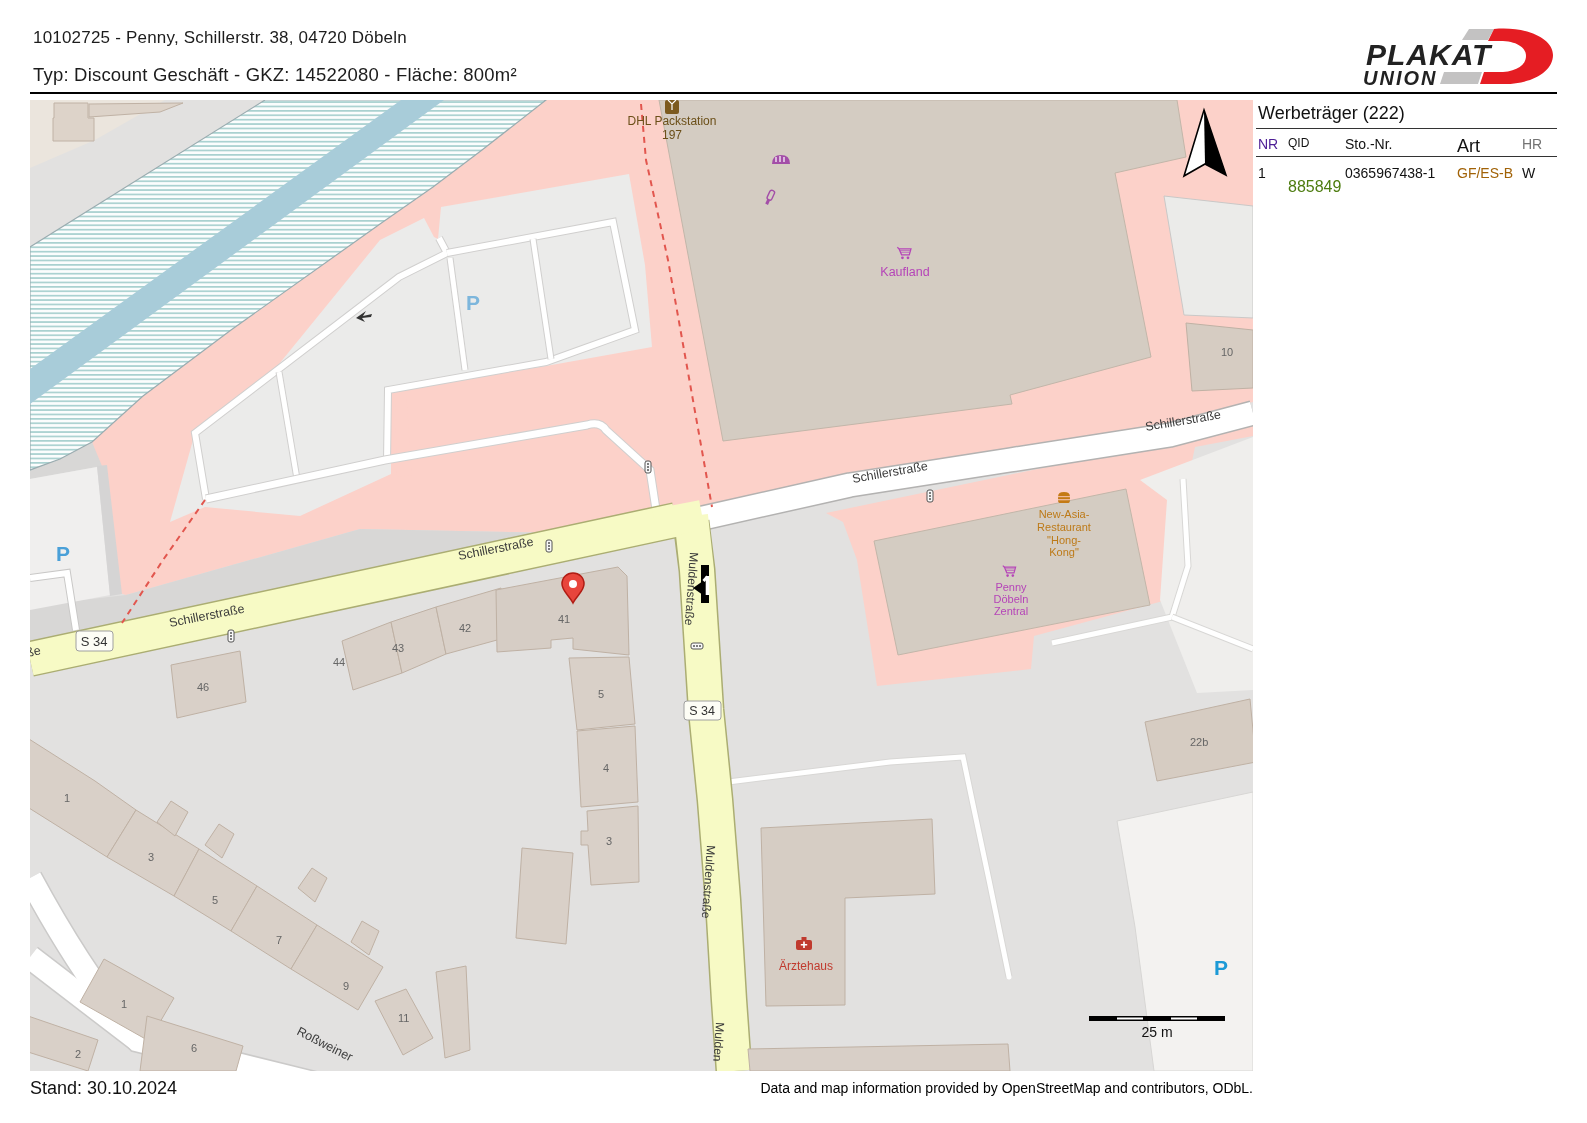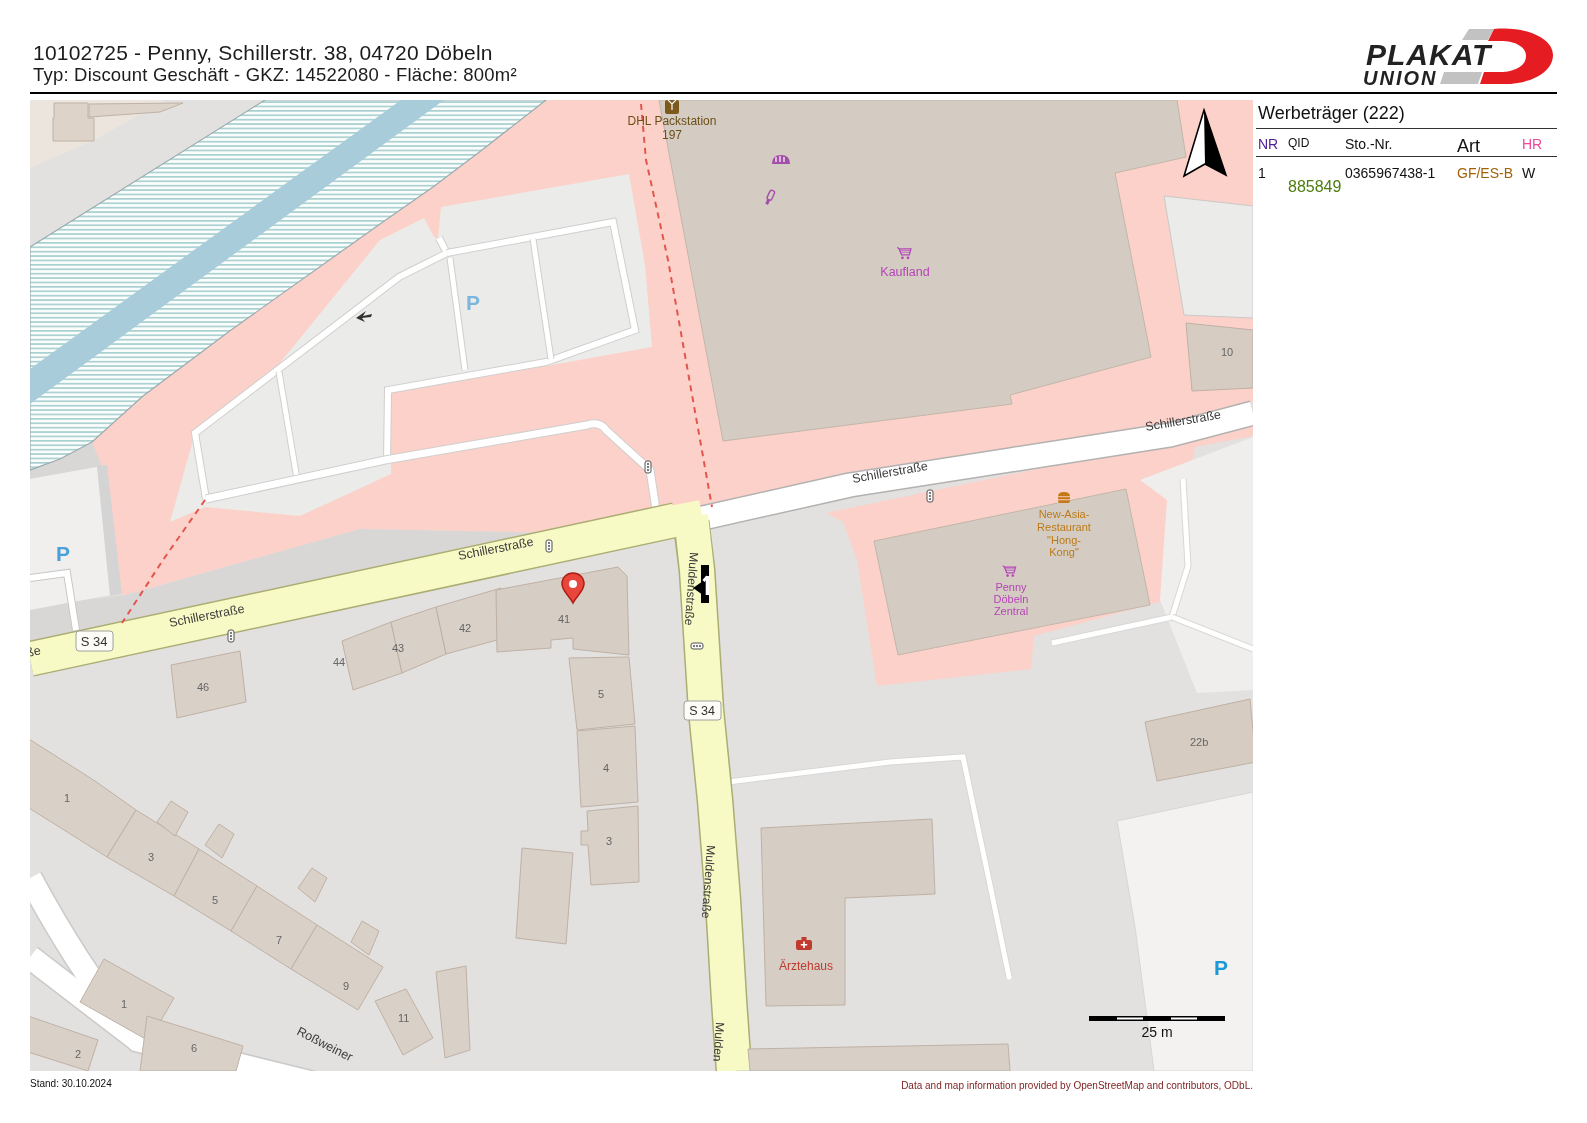--- a/index.html
+++ b/index.html
@@ -1,21 +1,21 @@
 <!DOCTYPE html>
 <html><head>
 <meta charset="utf-8">
 <style>
 html,body{margin:0;padding:0;width:1587px;height:1123px;background:#ffffff;font-family:"Liberation Sans",sans-serif;overflow:hidden;position:relative}
 .abs{position:absolute}
 </style>
 </head>
 <body>
 
-<div class="abs" style="left:33px;top:41px;font-size:21px;color:#1c1c1c;letter-spacing:0.2px">10102725 - Penny, Schillerstr. 38, 04720 Döbeln</div>
+<div class="abs" style="left:33px;top:28px;font-size:17px;color:#1c1c1c;letter-spacing:0.2px">10102725 - Penny, Schillerstr. 38, 04720 Döbeln</div>
 
 <div class="abs" style="left:33px;top:64px;font-size:18.5px;color:#1c1c1c;letter-spacing:0.2px">Typ: Discount Geschäft - GKZ: 14522080 - Fläche: 800m²</div>
 
 <div class="abs" style="left:30px;top:92px;width:1527px;height:2px;background:#000"></div>
 
 <svg class="abs" style="left:1355px;top:15px" width="215" height="80" viewBox="0 0 215 80">
 
 <text x="11" y="50" font-family="Liberation Sans, sans-serif" font-size="30" font-weight="bold" font-style="italic" fill="#222" letter-spacing="1">PLAKAT</text>
 
 <text x="8" y="70" font-family="Liberation Sans, sans-serif" font-size="20" font-weight="bold" font-style="italic" fill="#222" letter-spacing="2">UNION</text>
@@ -32,37 +32,37 @@
 <div class="abs" style="left:1256px;top:128px;width:301px;height:1px;background:#333"></div>
 
 <div class="abs" style="left:1258px;top:136px;font-size:14px;color:#4c1d95">NR</div>
 
 <div class="abs" style="left:1288px;top:136px;font-size:12px;color:#111">QID</div>
 
 <div class="abs" style="left:1345px;top:136px;font-size:14px;color:#111">Sto.-Nr.</div>
 
 <div class="abs" style="left:1457px;top:136px;font-size:18px;color:#111">Art</div>
 
-<div class="abs" style="left:1522px;top:136px;font-size:14px;color:#ec4899">HR</div>
+<div class="abs" style="left:1522px;top:136px;font-size:14px;color:#737373">HR</div>
 
 <div class="abs" style="left:1256px;top:156px;width:301px;height:1px;background:#333"></div>
 
 <div class="abs" style="left:1258px;top:165px;font-size:14px;color:#111">1</div>
 
 <div class="abs" style="left:1288px;top:178px;font-size:16px;color:#4d7c0f">885849</div>
 
 <div class="abs" style="left:1345px;top:165px;font-size:14px;color:#111">0365967438-1</div>
 
 <div class="abs" style="left:1457px;top:165px;font-size:14px;color:#a16207">GF/ES-B</div>
 
 <div class="abs" style="left:1522px;top:165px;font-size:14px;color:#111">W</div>
 
-<div class="abs" style="left:30px;top:1078px;font-size:10px;color:#111">Stand: 30.10.2024</div>
-
-<div class="abs" style="right:334px;top:1080px;font-size:10px;color:#7f1d1d">Data and map information provided by OpenStreetMap and contributors, ODbL.</div>
+<div class="abs" style="left:30px;top:1078px;font-size:18px;color:#111">Stand: 30.10.2024</div>
+
+<div class="abs" style="right:334px;top:1080px;font-size:14px;color:#000000">Data and map information provided by OpenStreetMap and contributors, ODbL.</div>
 
 <svg class="abs" style="left:30px;top:100px" width="1223" height="971" viewBox="30 100 1223 971">
 <defs>
 <pattern id="wet" width="4" height="4.4" patternUnits="userSpaceOnUse">
 <rect width="4" height="4.4" fill="#fbfdfd"></rect>
 <rect width="4" height="1.7" fill="#a9d1d0"></rect>
 </pattern>
 <clipPath id="mapclip">
         <rect x="30" y="100" width="1223" height="971"></rect>
       </clipPath>

